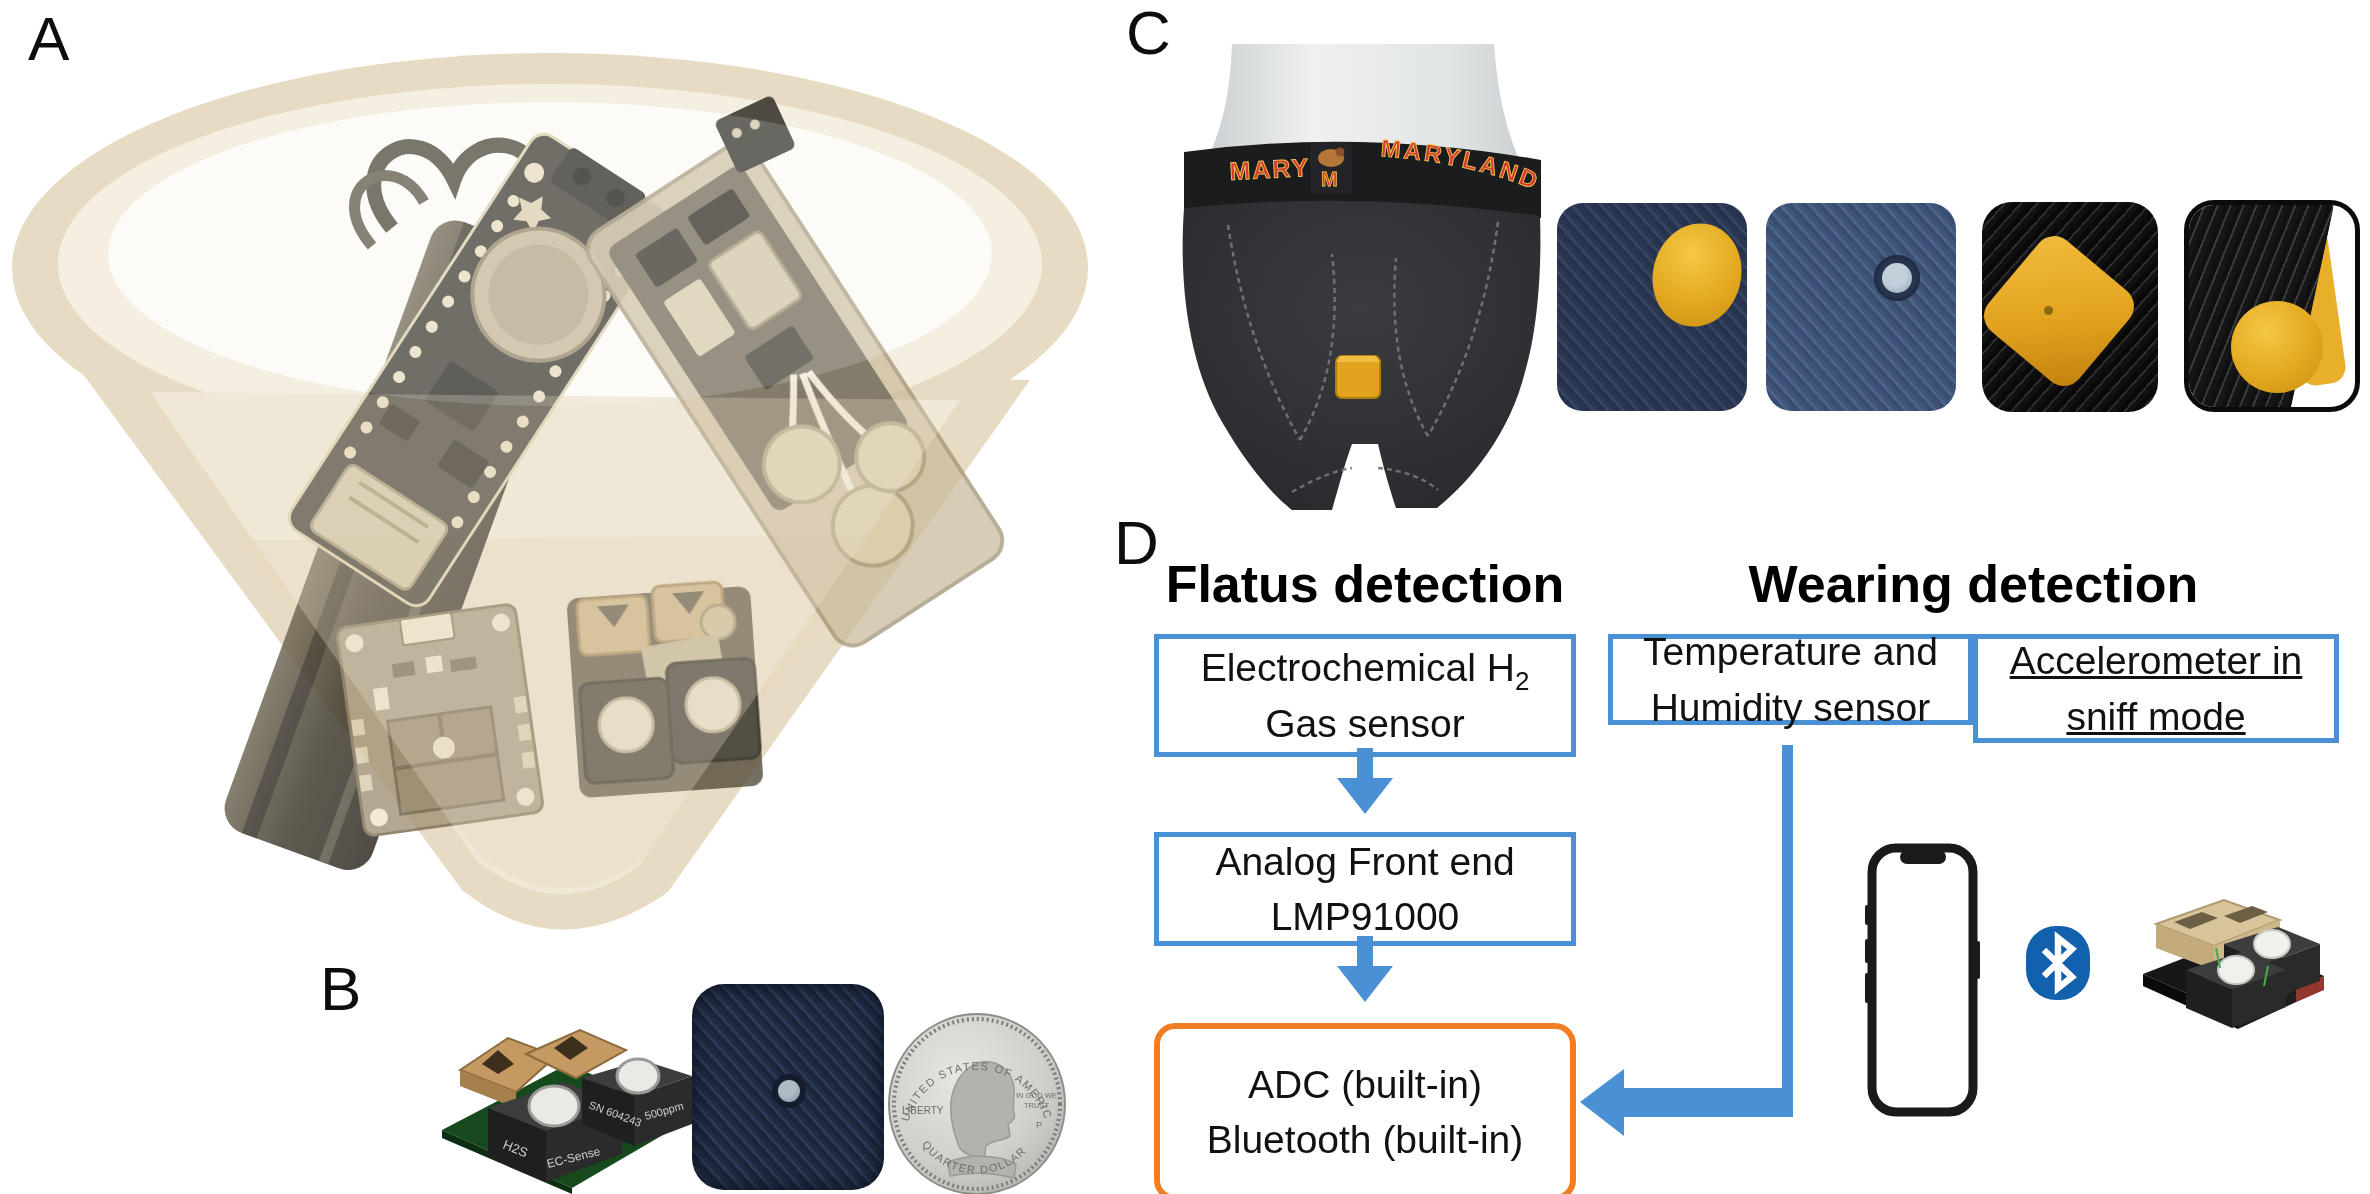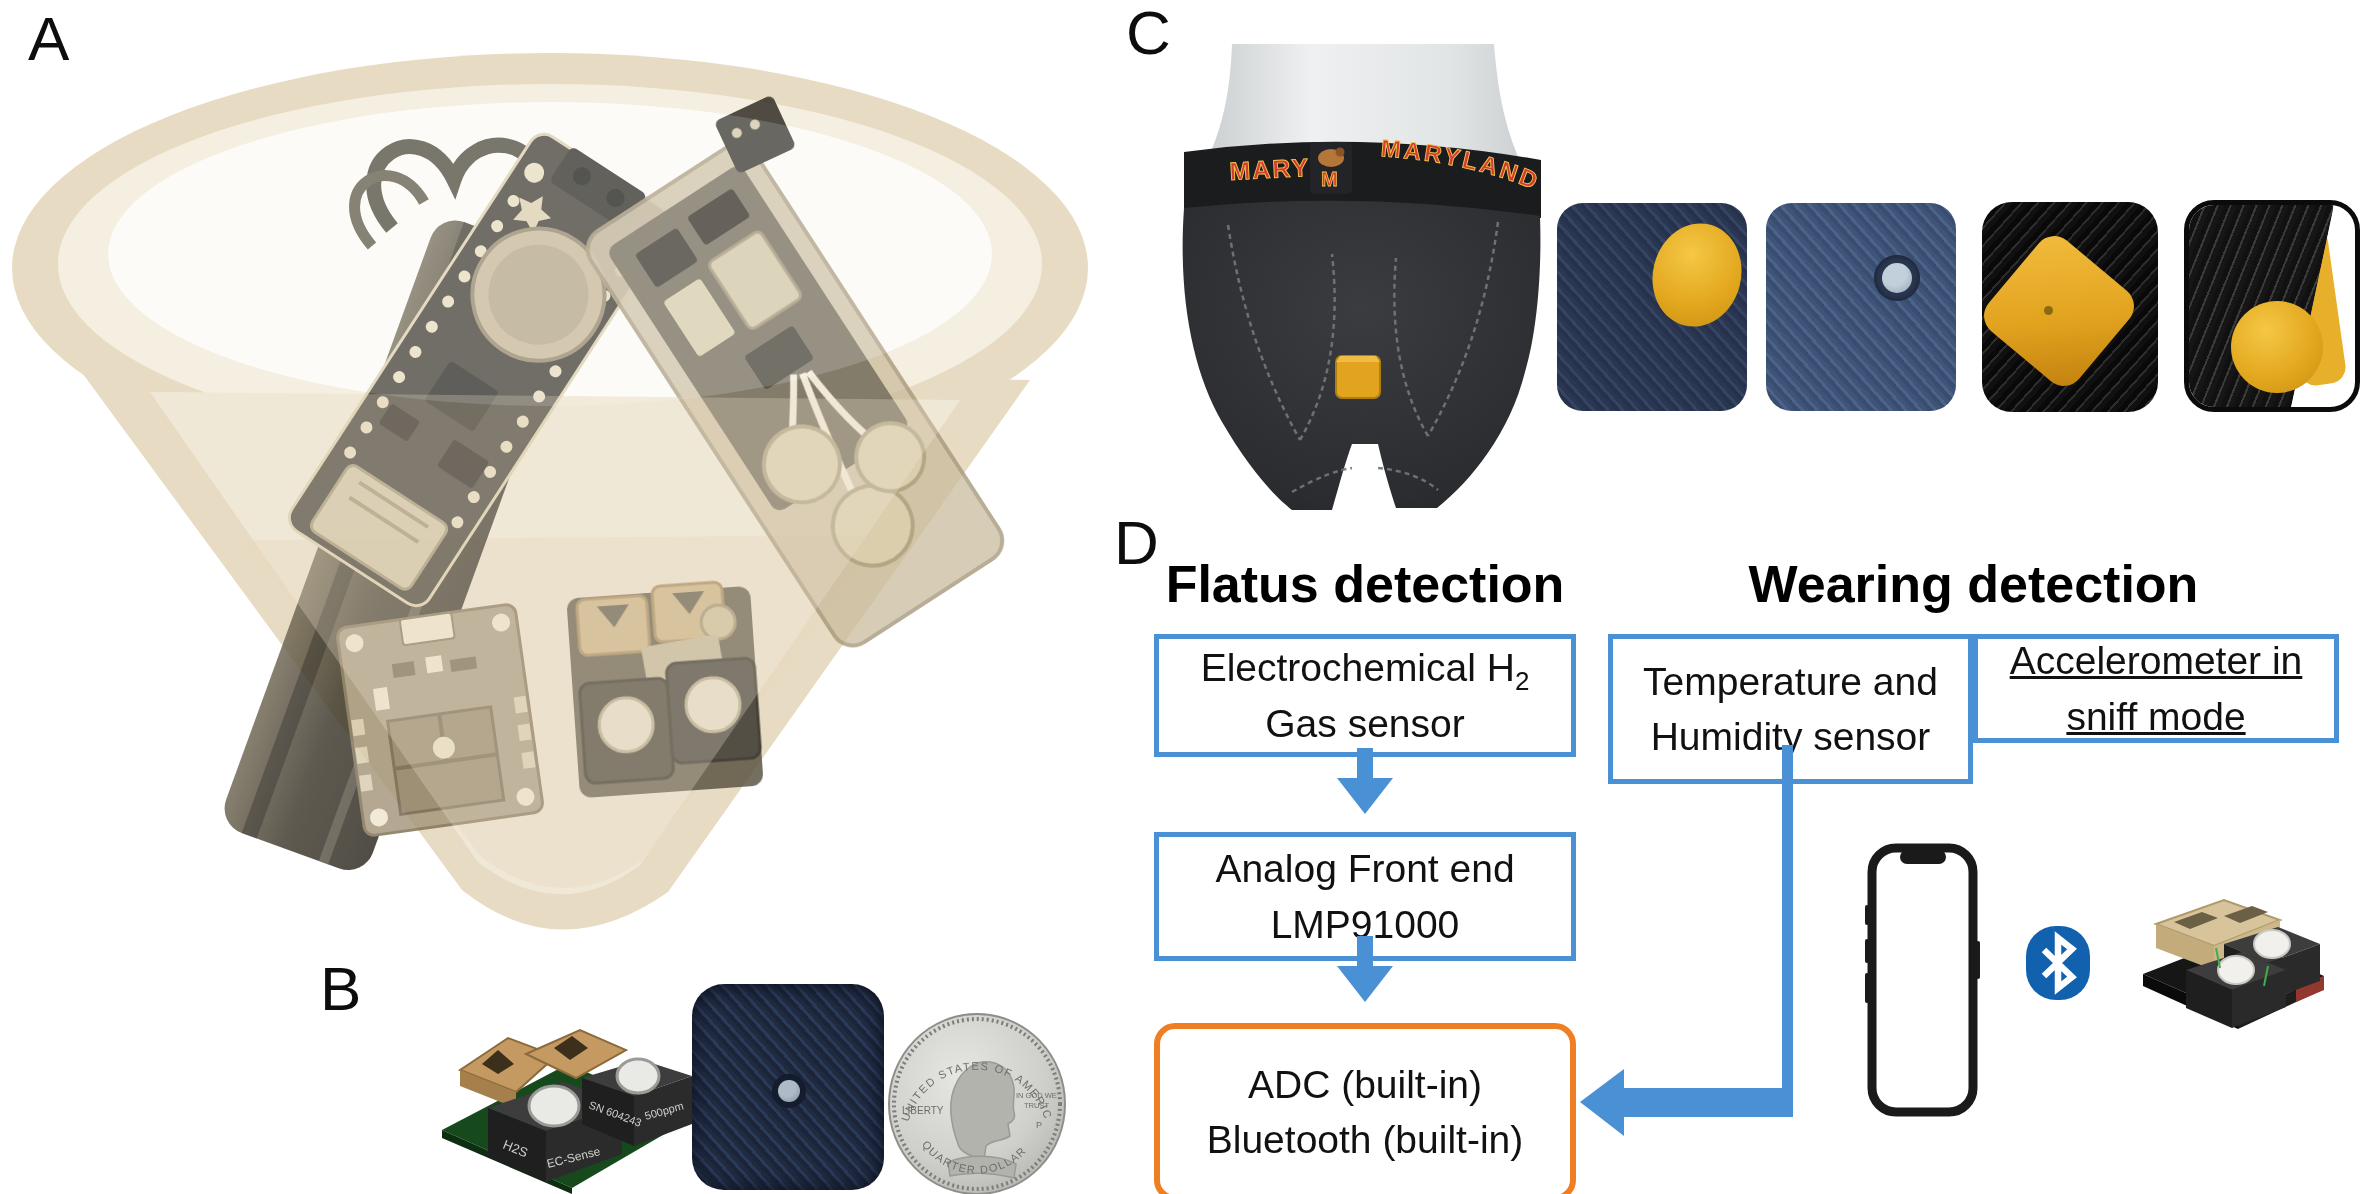--- a/index.html
+++ b/index.html
@@ -293,29 +293,29 @@
 
   <div class="panel-label" style="left:1114px;top:512px;">D</div>
 
   <div class="d-heading" style="left:1154px;top:554px;width:422px;">Flatus detection</div>
   <div class="d-heading" style="left:1608px;top:554px;width:731px;">Wearing detection</div>
 
   <div class="d-box blue" style="left:1154px;top:618px;width:422px;height:123px;">
     <div><span>Electrochemical H</span><sub>2</sub></div>
     <div>Gas sensor</div>
   </div>
-  <div class="d-box blue" style="left:1608px;top:618px;width:365px;height:150px;">
+  <div class="d-box blue" style="left:1608px;top:618px;width:365px;height:91px;">
     <div>Temperature and</div>
     <div>Humidity sensor</div>
   </div>
   <div class="d-box blue" style="left:1973px;top:618px;width:366px;height:109px;text-decoration:underline;">
     <div>Accelerometer in</div>
     <div>sniff mode</div>
   </div>
-  <div class="d-box blue" style="left:1154px;top:816px;width:422px;height:129px;">
+  <div class="d-box blue" style="left:1154px;top:816px;width:422px;height:114px;">
     <div>Analog Front end</div>
     <div>LMP91000</div>
   </div>
   <div class="d-box orange" style="left:1154px;top:1007px;width:422px;height:178px;border-radius:21px;">
     <div>ADC (built-in)</div>
     <div>Bluetooth (built-in)</div>
   </div>
 
   <svg class="abs" style="left:1330px;top:748px;" width="70" height="68" viewBox="0 0 70 68">
     <polygon points="27,0 43,0 43,30 63,30 35,66 7,30 27,30" fill="#4a90d5"></polygon>

